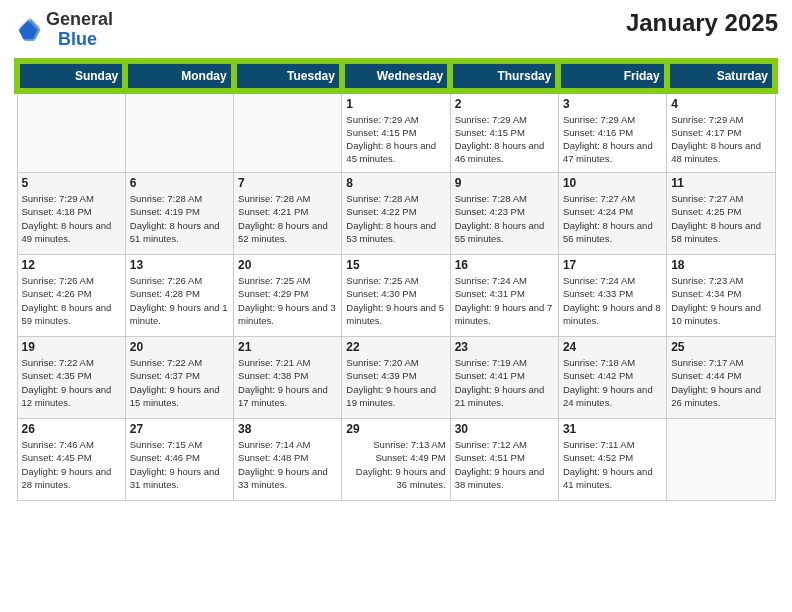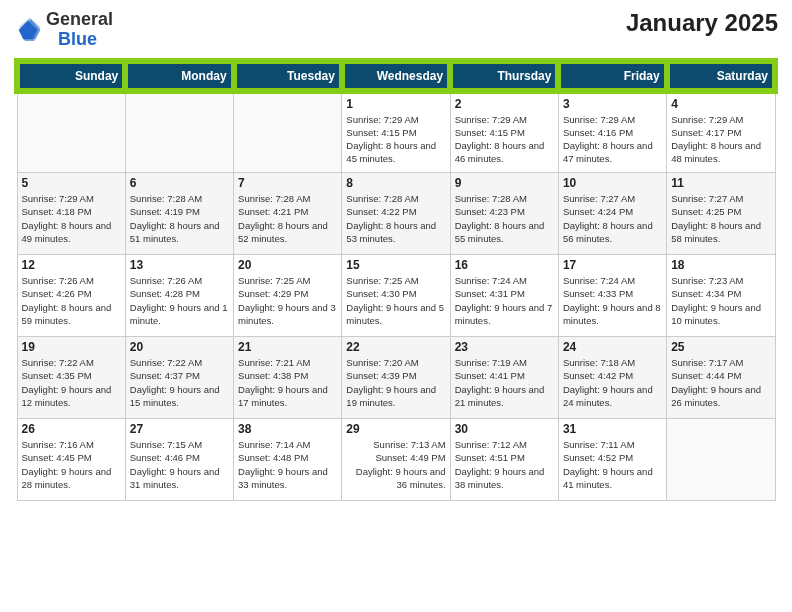--- a/index.html
+++ b/index.html
@@ -283,21 +283,21 @@
           <td>
             <div class="day-number">25</div>
             <div class="day-info" style="white-space: pre-line;">Sunrise: 7:17 AM
 Sunset: 4:44 PM
 Daylight: 9 hours and 26 minutes.</div>
           </td>
         </tr>
         <tr>
           <td>
             <div class="day-number">26</div>
-            <div class="day-info" style="white-space: pre-line;">Sunrise: 7:16 AM
+            <div class="day-info" style="white-space: pre-line;">Sunrise: 7:46 AM
 Sunset: 4:45 PM
 Daylight: 9 hours and 28 minutes.</div>
           </td>
           <td>
             <div class="day-number">27</div>
             <div class="day-info" style="white-space: pre-line;">Sunrise: 7:15 AM
 Sunset: 4:46 PM
 Daylight: 9 hours and 31 minutes.</div>
           </td>
           <td>

